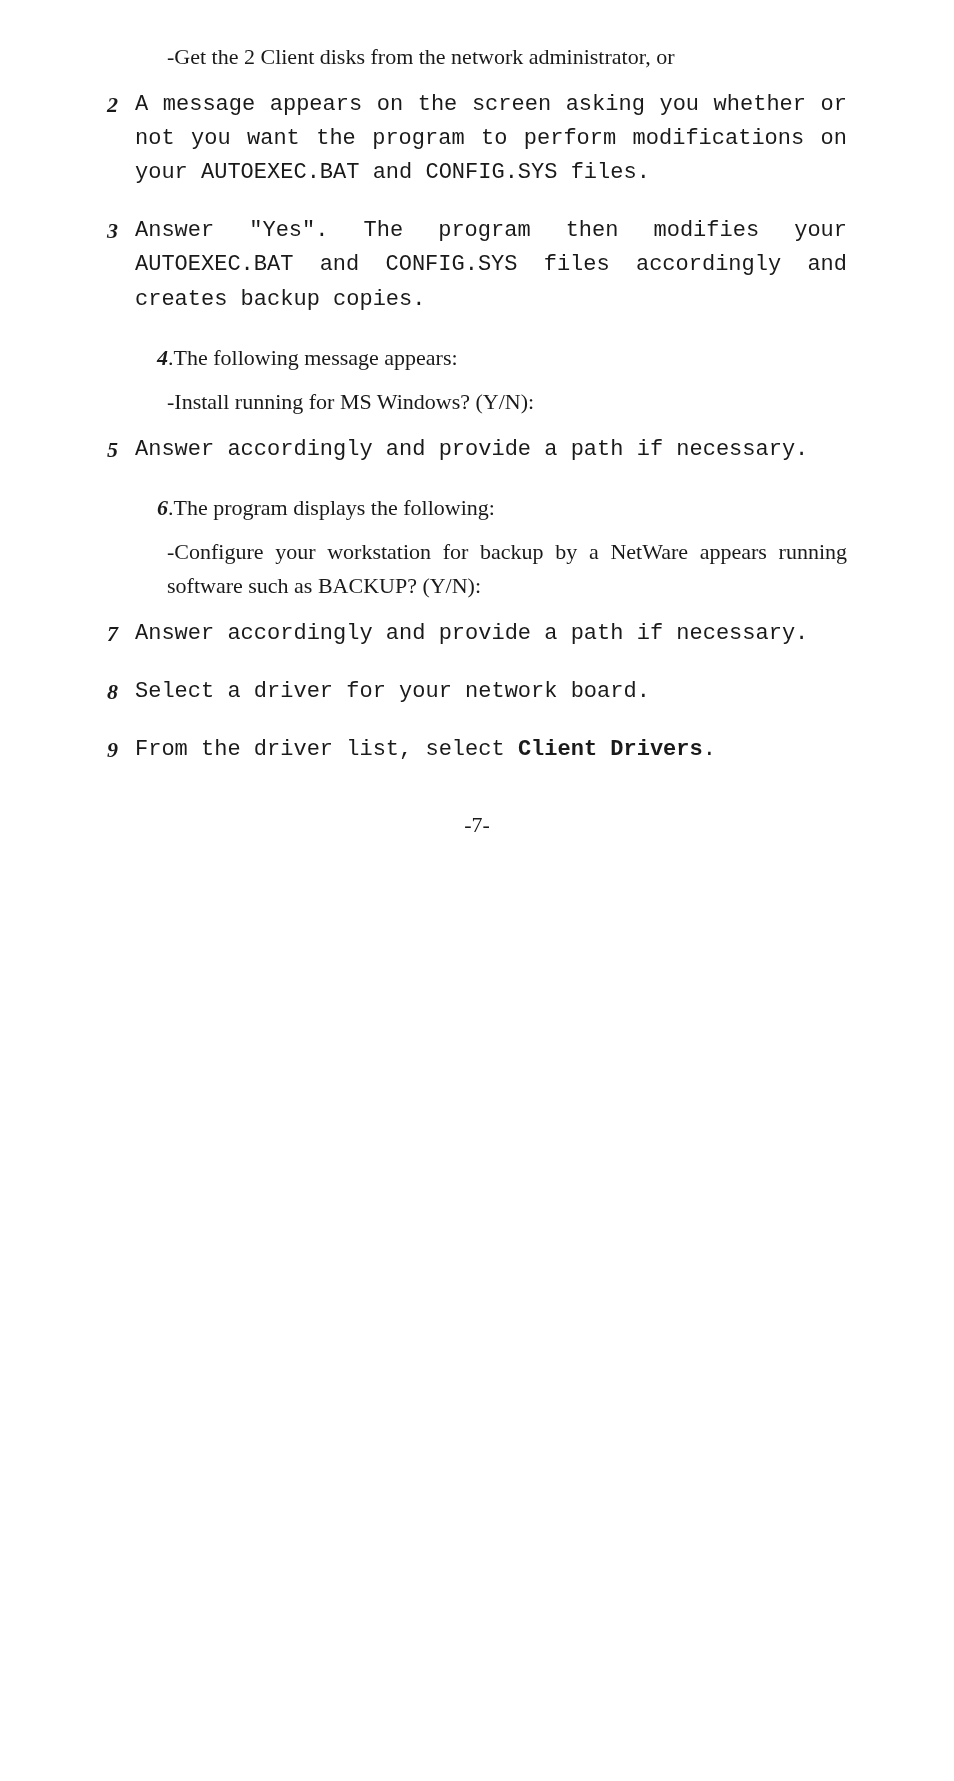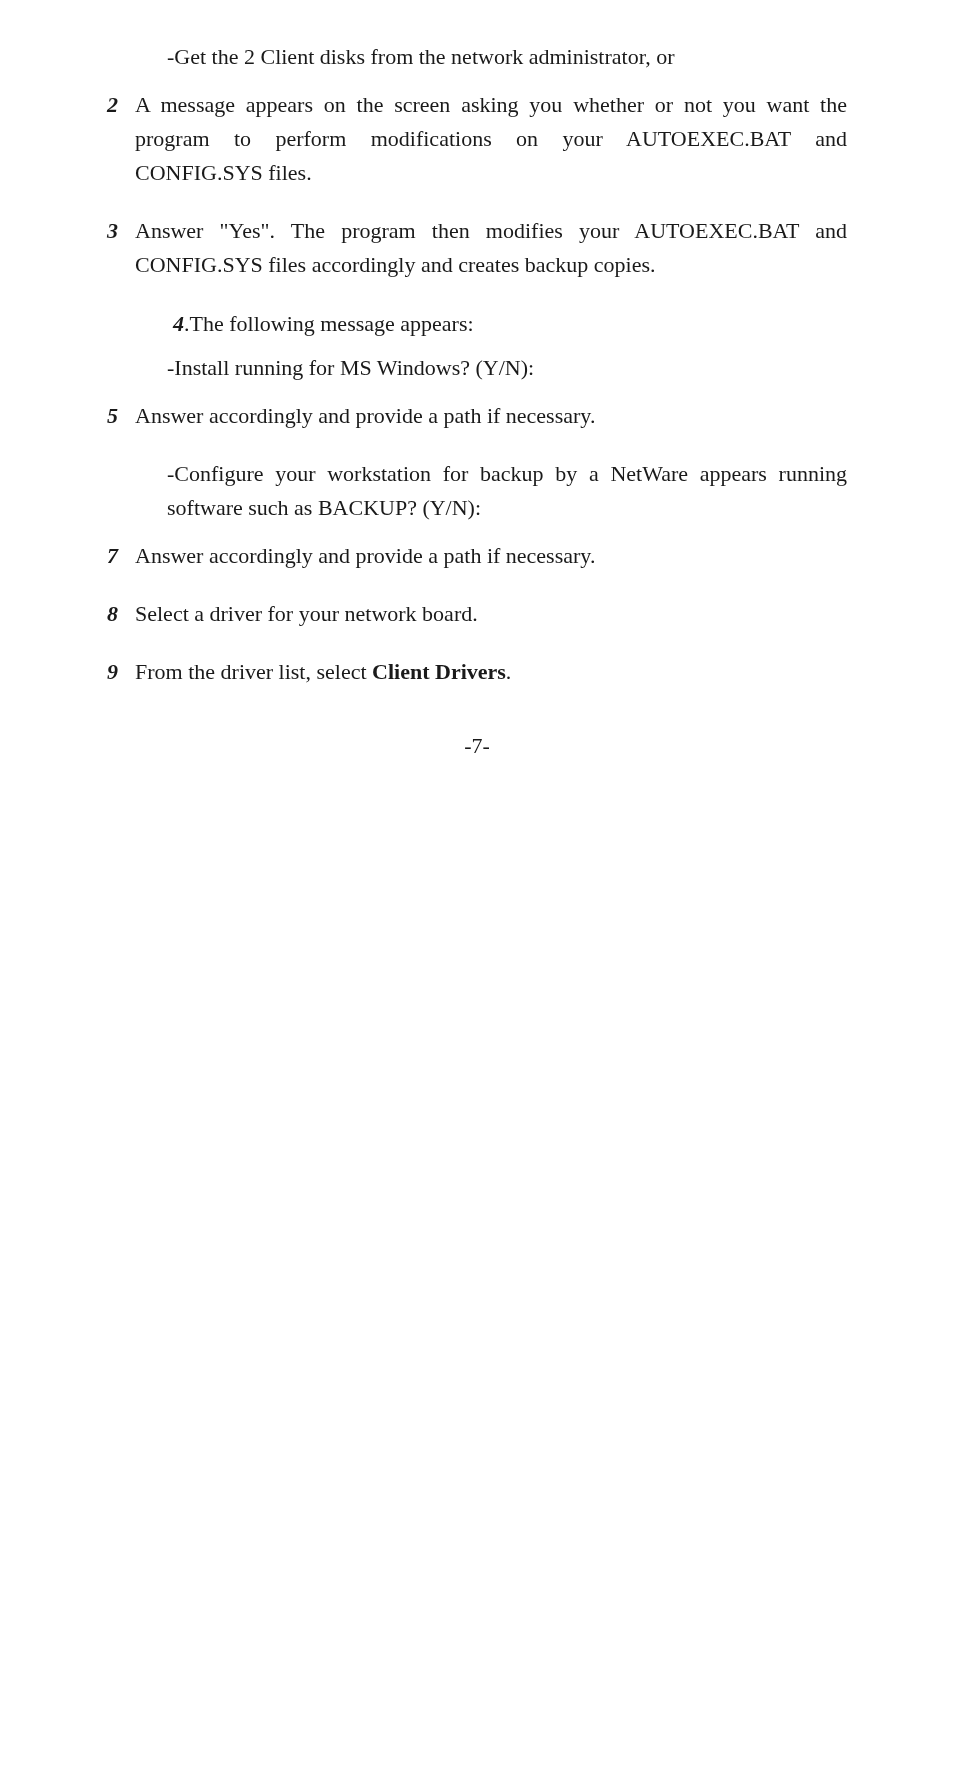--- a/index.html
+++ b/index.html
@@ -41,20 +41,21 @@
 
     .numbered-item .num {
       font-style: italic;
       font-weight: bold;
       min-width: 28px;
       flex-shrink: 0;
     }
 
     .numbered-item .content {
       flex: 1;
+      font-family: Liberation Mono, monospace;
     }
 
     .sub-bullet {
       margin-left: 60px;
       margin-bottom: 14px;
       text-align: justify;
     }
 
     .page-footer {
       text-align: center;
@@ -75,32 +76,35 @@
   <div class="numbered-item">
     <span class="num"><em><strong>2</strong></em></span>
     <span class="content">A message appears on the screen asking you whether or not you want the program to perform modifications on your AUTOEXEC.BAT and CONFIG.SYS files.</span>
   </div>
 
   <div class="numbered-item">
     <span class="num"><em><strong>3</strong></em></span>
     <span class="content">Answer "Yes". The program then modifies your AUTOEXEC.BAT and CONFIG.SYS files accordingly and creates backup copies.</span>
   </div>
 
-  <div style="margin-bottom: 10px; margin-left: 66px;">
+  <div style="margin-bottom: 10px; margin-left: 50px;">
     <span style="font-style:italic; font-weight:bold;"><em><strong>4</strong></em></span><span>.The following message appears:</span>
   </div>
   <div class="sub-bullet">
     <span>-Install running for MS Windows? (Y/N):</span>
   </div>
 
   <div class="numbered-item">
     <span class="num"><em><strong>5</strong></em></span>
     <span class="content">Answer accordingly and provide a path if necessary.</span>
   </div>
 
+  <div style="margin-bottom: 10px; margin-left: 50px;">
+    <span style="font-style:italic; font-weight:bold;"><em><strong>6</strong></em></span><span>.The program displays the following:</span>
+  </div>
   <div class="sub-bullet">
     <span>-Configure your workstation for backup by a NetWare appears running software such as BACKUP? (Y/N):</span>
   </div>
 
   <div class="numbered-item">
     <span class="num"><em><strong>7</strong></em></span>
     <span class="content">Answer accordingly and provide a path if necessary.</span>
   </div>
 
   <div class="numbered-item">

